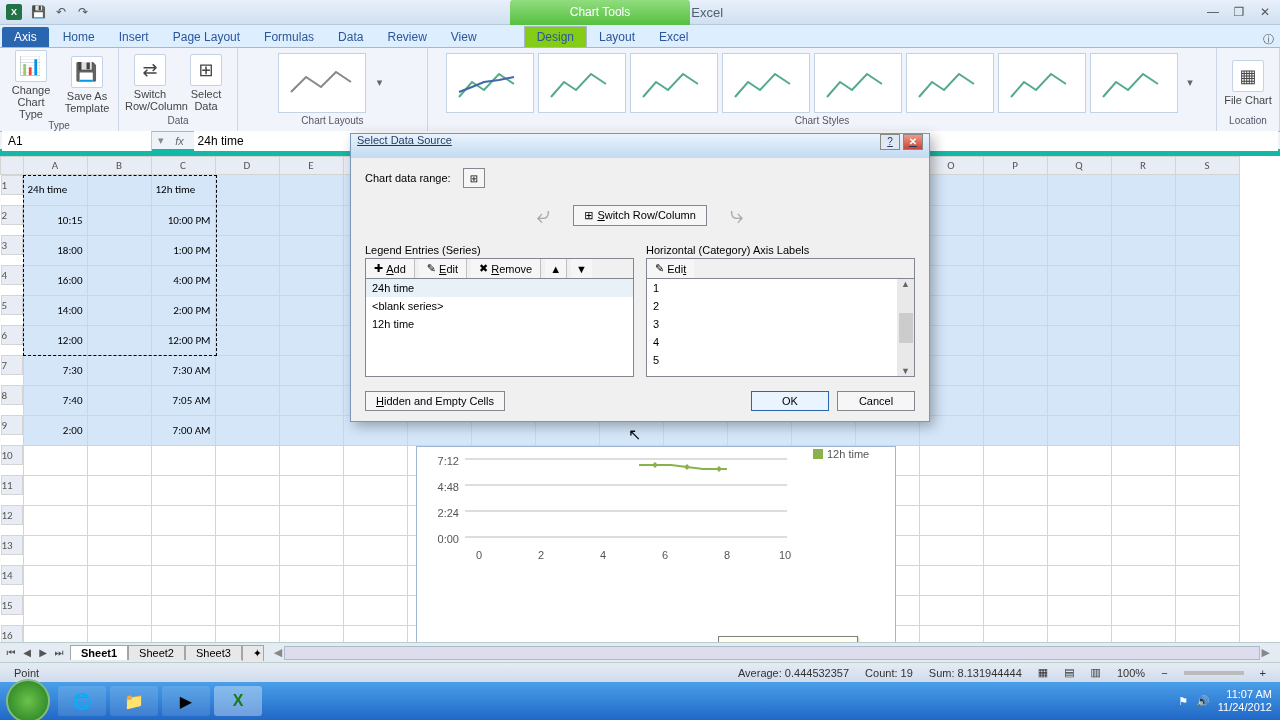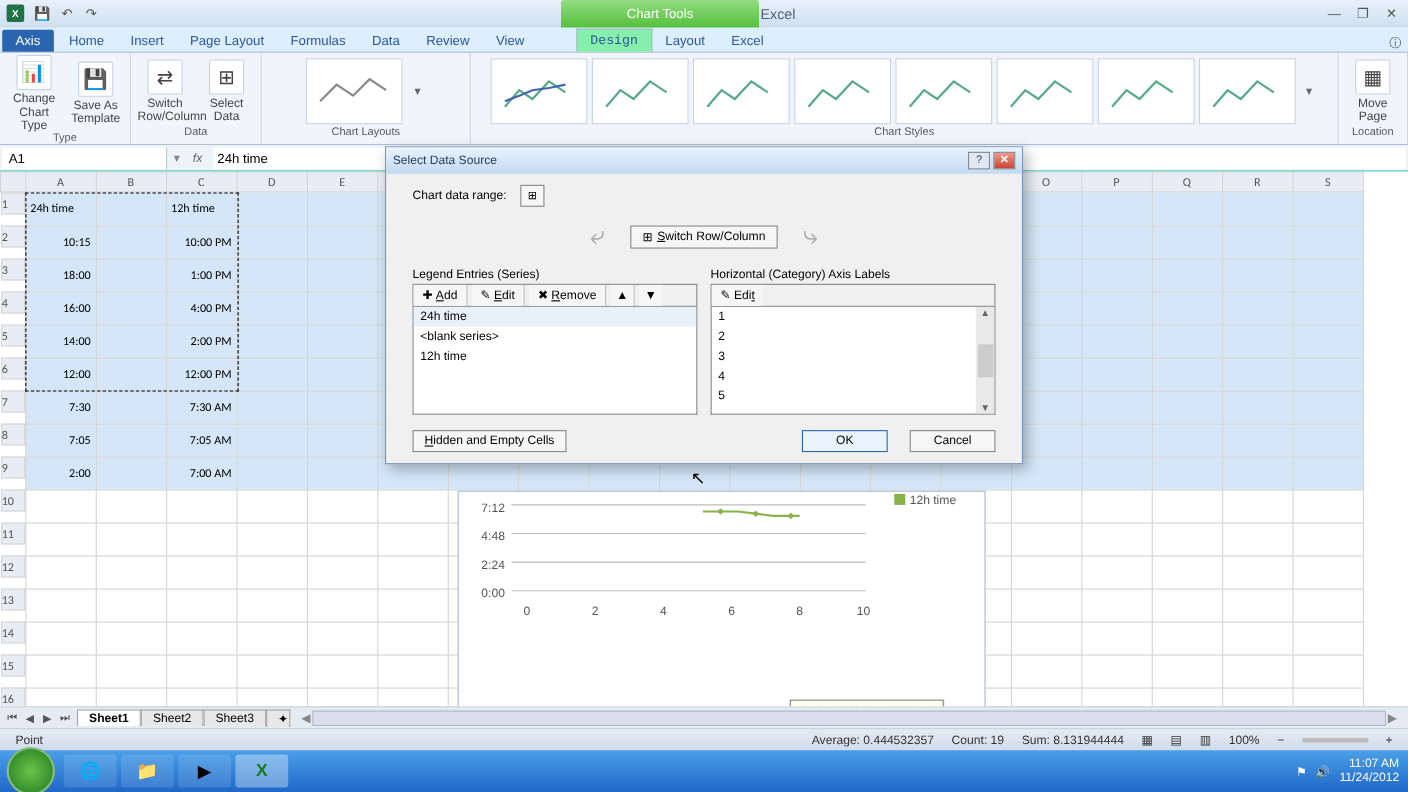--- a/index.html
+++ b/index.html
@@ -9,30 +9,30 @@
   .wx-icon { width: 16px; height: 16px; margin: 0 4px; background: #217346; border-radius: 2px; display:flex; align-items:center; justify-content:center; color:#fff; font-weight:bold; font-size:9px;}
   .qat { display: flex; gap: 4px; margin-left: 4px; }
   .qat span { width: 18px; height: 18px; display:flex; align-items:center; justify-content:center; font-size:12px; color:#555; }
   .titletext { flex: 1; text-align: center; color: #506070; font-size: 13px; }
   .chart-tools-tab { position:absolute; top:0; left:510px; width:180px; height:25px; background:linear-gradient(#91dd80,#56c03f); text-align:center; color:#fff; font-size:12px; line-height:25px; border-radius:3px 3px 0 0;}
   .win-ctrls { display:flex; gap:8px; margin-right:4px;}
   .win-ctrls span { width:18px; height:14px; font-size:12px; color:#555; display:flex; align-items:center; justify-content:center;}
   .ribbon-tabs { height: 23px; background: #def; display:flex; align-items:flex-end; padding-left: 2px; border-bottom:1px solid #a8b8cc;}
   .tab { padding: 3px 12px; color:#2b579a; font-size:12px; cursor:default;}
   .tab.file { background:#2a65b0; color:#fff; border-radius:2px 2px 0 0; margin-right:2px;}
-  .tab.active { background:#86efac; border:1px solid #a8b8cc; border-bottom:none;font-family:Liberation Mono, monospace;}
+  .tab.active { background:#84cc16; border:1px solid #a8b8cc; border-bottom:none;}
   .ribbon { height: 84px; background:#f1f5fb; display:flex; border-bottom:1px solid #a8b8cc;}
   .ribbon-group { border-right:1px solid #ccd6e4; display:flex; flex-direction:column; align-items:center; padding:2px 6px;}
   .ribbon-group .items { flex:1; display:flex; gap:6px; align-items:center;}
   .ribbon-group .label { font-size:10px; color:#556; height:14px;}
   .big-btn { text-align:center; color:#444; width:50px; font-size:10px;}
   .big-btn .ico { width:32px; height:32px; margin:0 auto 2px; background:#fff; border:1px solid #c4d2e6; border-radius:2px; display:flex;align-items:center;justify-content:center; font-size:18px;}
   .style-thumb { width:88px; height:60px; background:#fff; border:1px solid #c4d2e6; display:flex;align-items:center;justify-content:center; color:#999;}
   .expand-btn { width:16px; display:flex; flex-direction:column; gap:2px; align-items:center; justify-content:center; color:#666;}
-  .formula-bar { height:24px; display:flex; align-items:center; background:#eef3fa; border-bottom:1px solid #14b8a6;}
+  .formula-bar { height:24px; display:flex; align-items:center; background:#eef3fa; border-bottom:7px solid #14b8a6;}
   .namebox { width:150px; border-right:1px solid #bcc; padding:0 6px; display:flex; align-items:center; background:#fff; height:20px; margin:2px;}
   .namebox input { border:none; width:100%; outline:none; font-size:12px;}
   .fx { width:24px; text-align:center; color:#666; font-style:italic;}
   .formula-input { flex:1; padding:0 4px; background:#fff; height:20px; margin:2px; display:flex; align-items:center; font-size:12px;}
   .grid-area { flex:1; position:relative; background:#fff; overflow:hidden;}
   table.sheet { border-collapse:collapse; position:absolute; top:0; left:0;}
   table.sheet th, table.sheet td { border:1px solid #d4d4d4; font-size:11px; font-family: Calibri, sans-serif;}
   table.sheet th { background:#e8edf5; color:#555; font-weight:normal;}
   table.sheet th.col { height:18px; width:64px;}
   table.sheet th.row { width:22px; height:20px; text-align:center;}
@@ -50,25 +50,25 @@
   .status-bar { height:20px; background:linear-gradient(#e5ebf3,#d0dcec); display:flex; align-items:center; padding:0 6px; font-size:11px; color:#333; border-top:1px solid #bcc;}
   .status-bar .spacer { flex:1;}
   .status-bar span { margin:0 8px;}
   .taskbar { position:absolute; bottom:0; left:0; right:0; height:38px; background:linear-gradient(#4a9fe8,#2068c8); display:flex; align-items:center;}
   .start-orb { width:44px; height:44px; border-radius:50%; background:radial-gradient(#6cc24a,#1f7a1f); margin:-3px 6px; border:2px solid rgba(255,255,255,.4);}
   .task-btn { width:48px; height:30px; background:rgba(255,255,255,.12); margin:0 2px; border-radius:3px; display:flex; align-items:center; justify-content:center; font-size:16px;}
   .task-btn.active { background:rgba(255,255,255,.35);}
   .sys-tray { margin-left:auto; display:flex; align-items:center; gap:8px; color:#fff; padding-right:8px; font-size:11px;}
   
   .dialog { position:absolute; left:350px; top:133px; width:580px; background:#f0f0f0; border:1px solid #7a96b8; box-shadow:4px 4px 12px rgba(0,0,0,.3); z-index:50;}
-  .dlg-title { height:24px; background:linear-gradient(#eaf3fe,#c2daf2); padding:0 6px; display:flex; align-items:center; font-size:12px; color:#1f3a5a;}
+  .dlg-title { height:24px; background:linear-gradient(#eaf3fe,#c2daf2); padding:0 6px; display:flex; font-size:12px; color:#1f3a5a;text-decoration:underline;}
   .dlg-title .spacer {flex:1;}
   .dlg-title .ctrl { width:20px; height:16px; margin-left:3px; text-align:center; border:1px solid #888; background:#e0e8f4; font-size:10px; line-height:14px;}
   .dlg-title .close { background:linear-gradient(#e98,#c43); color:#fff; font-weight:bold;}
-  .dlg-body { padding:10px 24px;border-radius:13px;}
+  .dlg-body { padding:10px 14px;border-radius:13px;}
   .row { display:flex; align-items:center; margin-bottom:10px;}
   .row label { width:94px; font-size:11px;}
   .range-input { flex:1; background:#fff; border:1px solid #828790; height:20px; display:flex; align-items:center;}
   .range-input .val { background:#3399ff; color:#fff; margin:1px; padding:0 3px; font-size:11px;}
   .range-btn { width:22px; height:20px; border:1px solid #828790; margin-left:4px; background:#f6f6f6; display:flex;align-items:center;justify-content:center; font-size:10px;}
   .switch-row { display:flex; align-items:center; justify-content:center; margin:10px 0;}
   .curve-arrow { width:60px; height:34px; color:#aaa; font-size:24px; display:flex; align-items:center; justify-content:center;}
   .switch-btn { background:#f6f6f6; border:1px solid #828790; padding:3px 10px; display:flex; align-items:center; gap:4px; font-size:11px;}
   .columns { display:flex; gap:12px;}
   .col { flex:1;}
@@ -77,21 +77,21 @@
   .btn-row .b { border-right:1px solid #bfbfbf; padding:3px 8px; display:flex; align-items:center; gap:3px; font-size:11px; background:#f6f6f6;}
   .btn-row .b.small { padding:3px 5px;}
   .listbox { border:1px solid #828790; border-top:none; height:98px; overflow:auto; background:#fff;}
   .listbox .item { padding:3px 6px; font-size:11px;}
   .listbox .item.sel { background:#e8f0f8;}
   .axis-list { position:relative;}
   .axis-list .scroll { position:absolute; right:0; top:0; bottom:0; width:17px; background:#e9e9e9; display:flex; flex-direction:column; justify-content:space-between; align-items:center;}
   .axis-list .scroll span { font-size:9px; color:#666;}
   .dlg-footer { display:flex; margin-top:14px; align-items:center;}
   .flat-btn { background:#f6f6f6; border:1px solid #828790; padding:3px 10px; font-size:11px;}
-  .ok-cancel { margin-left:auto; display:flex; gap:20px;}
+  .ok-cancel { margin-left:auto; display:flex; gap:8px;}
   .ok-cancel .flat-btn { width:78px; text-align:center;}
   .ok-cancel .ok { border:1px solid #2a65b0; background:#eaf4ff;}
   .cursor { position:absolute; left:628px; top:425px; font-size:16px; color:#000; z-index:60; pointer-events:none;}
   .underline { text-decoration:underline;}
   svg.line-thumb { width:72px; height:42px;}
 </style>
 </head>
 <body>
 
 <div class="window">
@@ -196,21 +196,21 @@
             <svg class="line-thumb">
               <polyline points="5,35 18,20 30,28 45,12 60,22" fill="none" stroke="#5a8" stroke-width="2"></polyline>
             </svg>
           </div>
         <div class="expand-btn">▾</div>
       </div>
       <div class="label">Chart Styles</div>
     </div>
     <div class="ribbon-group">
       <div class="items">
-          <div class="big-btn"><div class="ico">▦</div><span>Move Page</span></div>
+          <div class="big-btn"><div class="ico">▦</div><span>File Chart</span></div>
         </div>
       <div class="label">Location</div>
     </div>
   </div>
 
   <div class="formula-bar">
     <div class="namebox">
         <input value="A1" style="">
       </div>
     <span style="color:#888;margin:0 4px">▾</span>
@@ -392,21 +392,21 @@
             <td style=""></td>
             <td style=""></td>
             <td style=""></td>
             <td style=""></td>
             <td style=""></td>
             <td style=""></td>
             <td style=""></td>
           </tr>
           <tr class="sel-range">
             <th class="row">8</th>
-            <td style="text-align:right;background:#d4e6f8;">7:05</td>
+            <td style="text-align:right;background:#d4e6f8;">7:40</td>
             <td style="background:#d4e6f8;"></td>
             <td style="text-align:right;background:#d4e6f8;">7:05 AM</td>
             <td style=""></td>
             <td style=""></td>
             <td style=""></td>
             <td style=""></td>
             <td style=""></td>
             <td style=""></td>
             <td style=""></td>
             <td style=""></td>

